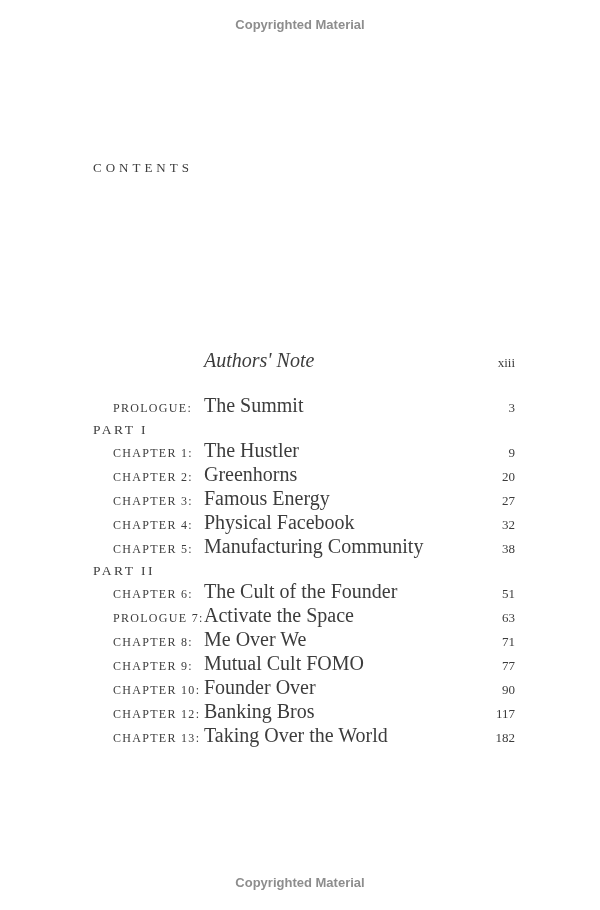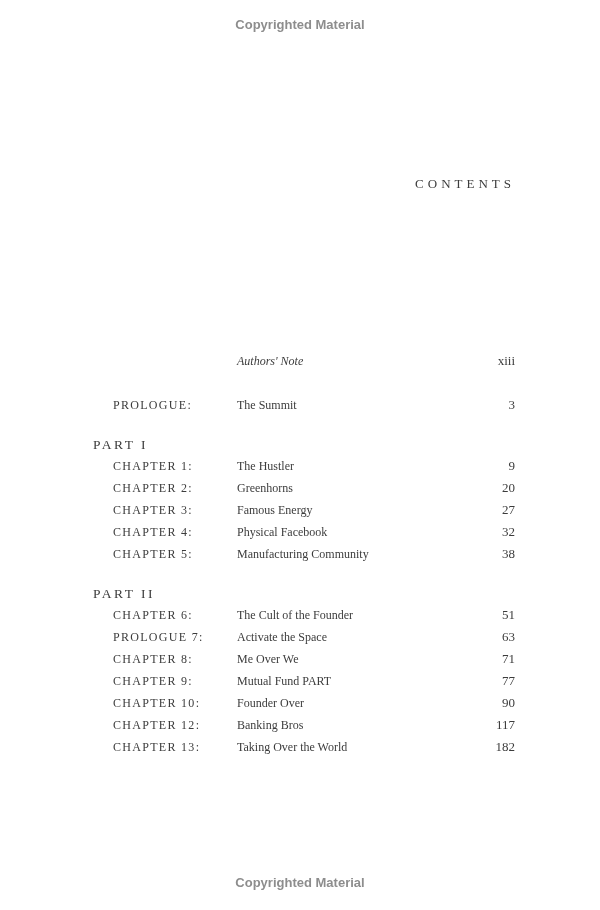--- a/index.html
+++ b/index.html
@@ -23,24 +23,24 @@
     text-align: center;
     font-family: "Liberation Sans", sans-serif;
     font-weight: bold;
     font-size: 13px;
     color: var(--banner-color, #8d8d8d);
   }
   .banner.top { top: 17px; }
   .banner.bottom { top: 875px; }
   .contents-heading {
     position: absolute;
-    top: 176px;
+    top: 160px;
     left: 93px;
     width: 422px;
-    text-align: right;
+    text-align: left;
     font-size: 13px;
     letter-spacing: 4px;
     color: var(--text-color, #3c3c3c);
   }
   .toc {
     position: absolute;
     top: 350px;
     left: 93px;
     width: 422px;
   }
@@ -53,35 +53,33 @@
     width: 111px;
     padding-left: 20px;
     box-sizing: border-box;
     font-size: 12px;
     letter-spacing: 1.3px;
     white-space: nowrap;
     flex: 0 0 auto;
   }
   .row .title {
     flex: 1 1 auto;
-    font-size: 12px;
+    font-size: 20px;
     white-space: nowrap;
-    margin-left: 33px;
   }
   .row .title.italic { font-style: italic; }
   .row .page-num {
     flex: 0 0 auto;
     min-width: 34px;
     text-align: right;
     font-size: 13px;
     font-feature-settings: "onum";
   }
   .row.gap-before { margin-top: 22px; }
   .part-heading {
-    margin-top: 18px;
     line-height: 21px;
     font-size: 13.5px;
     letter-spacing: 2.5px;
     white-space: nowrap;
   }
 </style>
 </head>
 <body>
 
 <div class="page" style="--text-color: #3c3c3c; --banner-color: #8d8d8d; --bg-color: #ffffff;">
@@ -140,21 +138,21 @@
           <span class="title">Activate the Space</span>
           <span class="page-num">63</span>
         </div>
         <div class="row">
           <span class="label">CHAPTER 8:</span>
           <span class="title">Me Over We</span>
           <span class="page-num">71</span>
         </div>
         <div class="row">
           <span class="label">CHAPTER 9:</span>
-          <span class="title">Mutual Fund PART</span>
+          <span class="title">Mutual Cult FOMO</span>
           <span class="page-num">77</span>
         </div>
         <div class="row">
           <span class="label">CHAPTER 10:</span>
           <span class="title">Founder Over</span>
           <span class="page-num">90</span>
         </div>
         <div class="row">
           <span class="label">CHAPTER 12:</span>
           <span class="title">Banking Bros</span>

